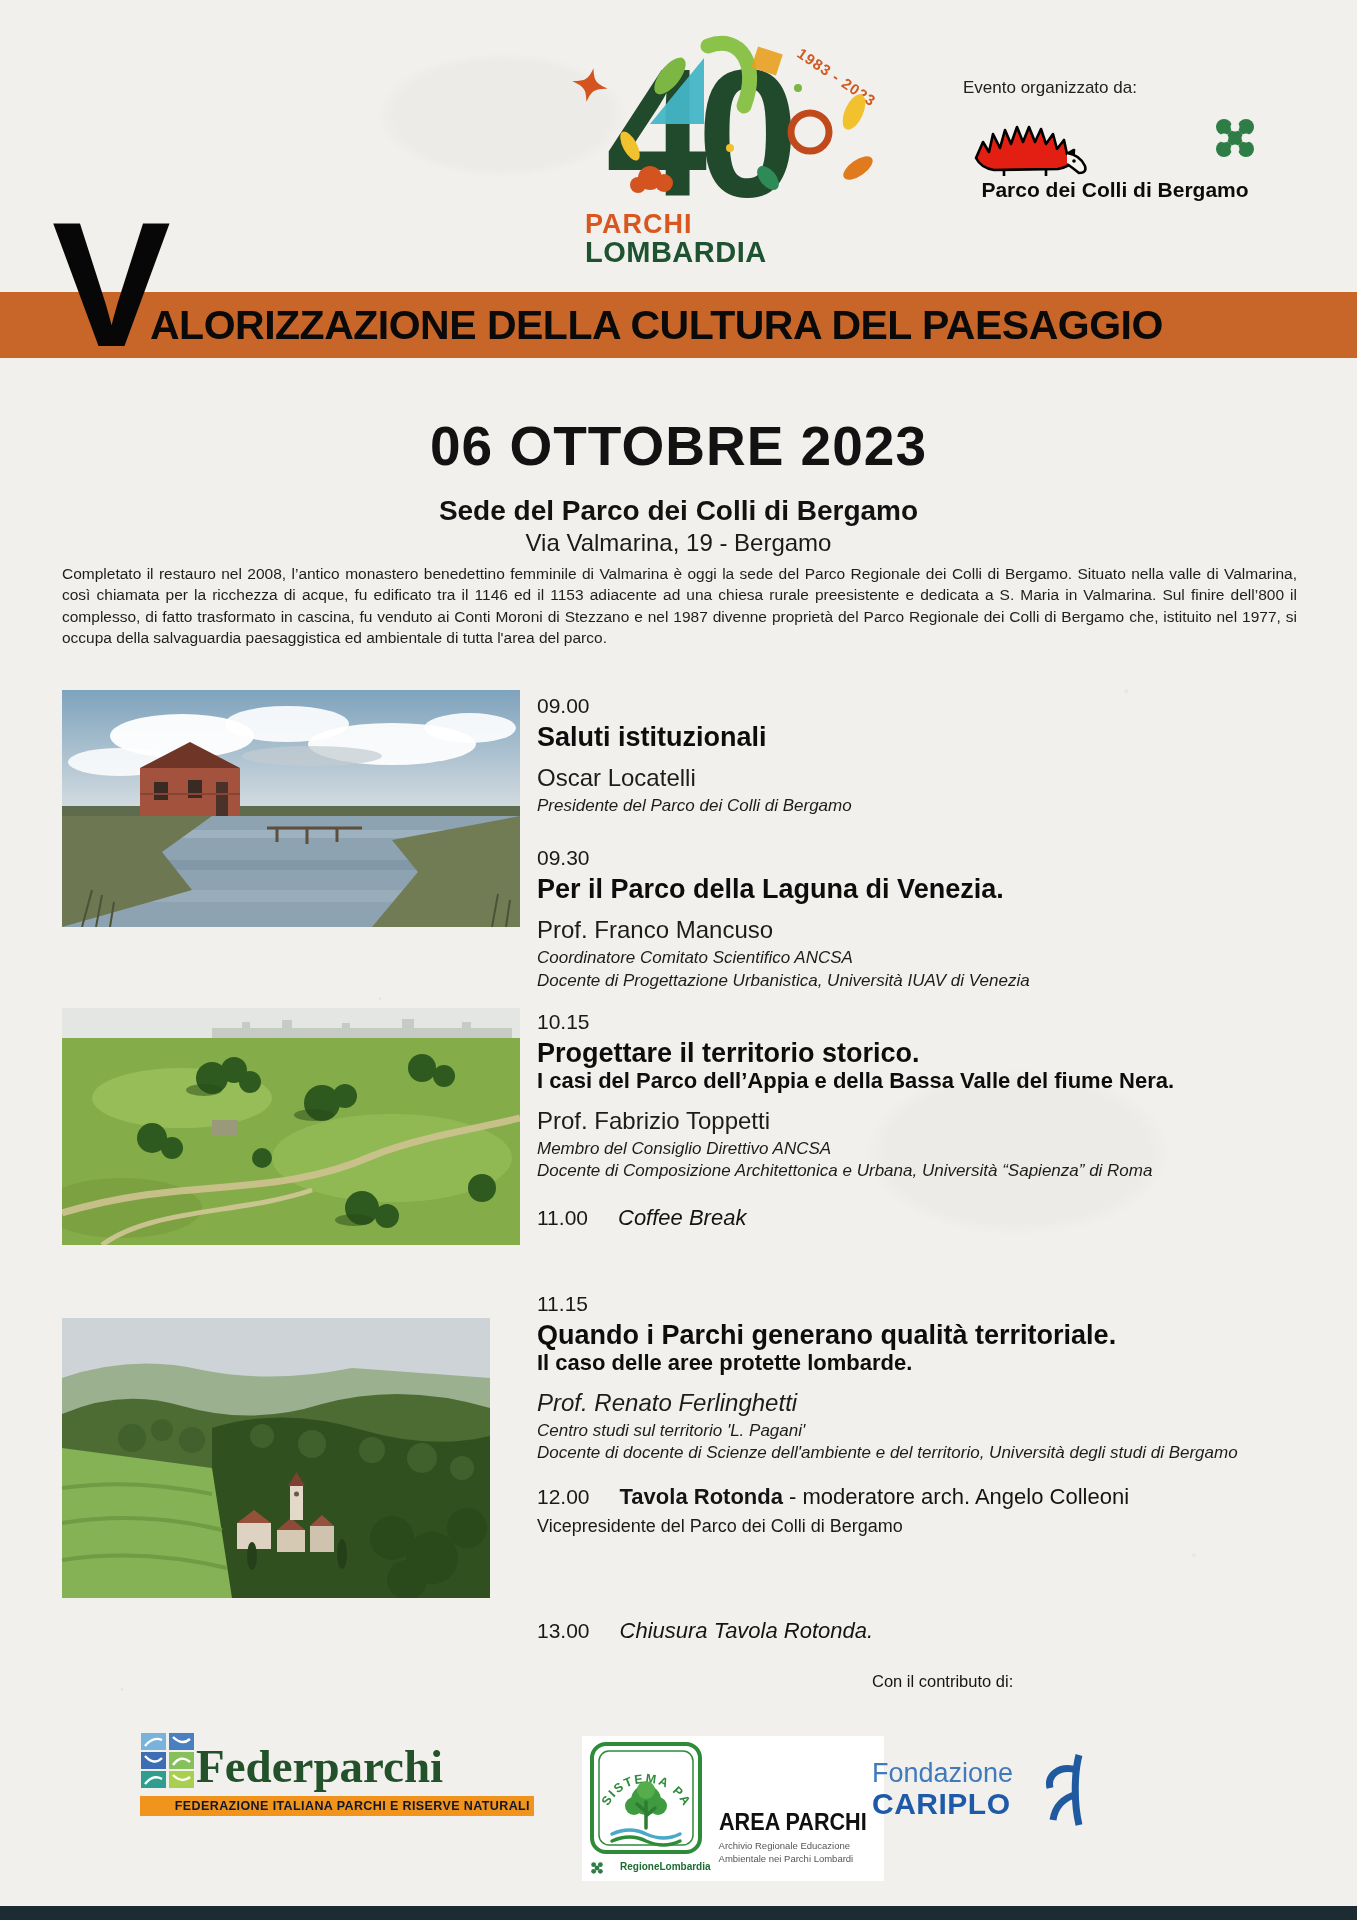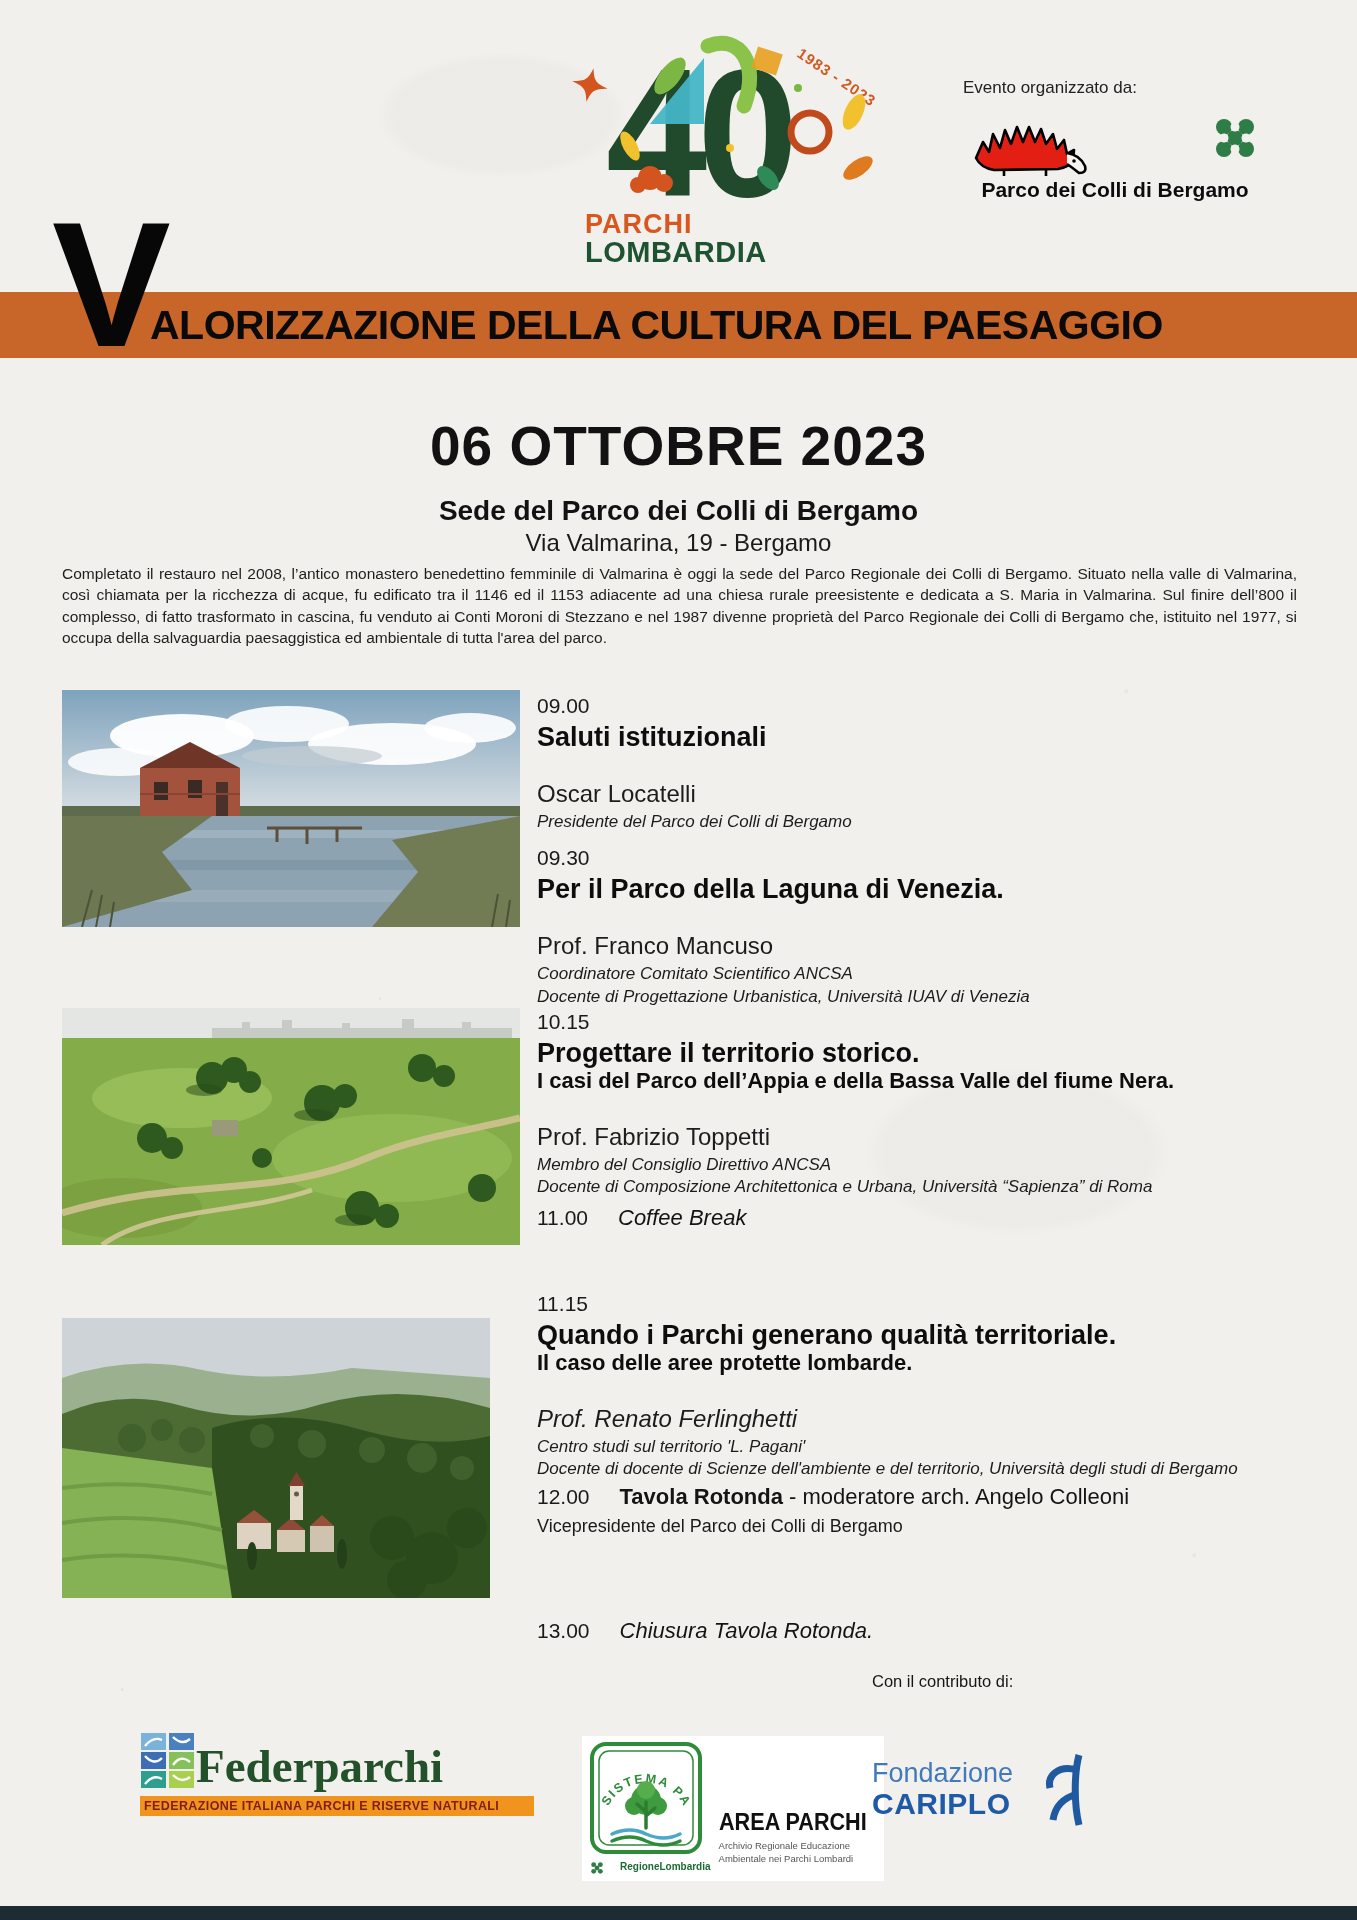--- a/index.html
+++ b/index.html
@@ -45,37 +45,37 @@
          text-align:justify;color:#1e1e1e;}
 
   
   .photo{display:block;}
 
   
   .sch{width:708px;color:#141414;}
   .sch .time{font-size:21px;color:#1a1a1a;}
   .sch .title{font-size:27px;font-weight:800;line-height:1.12;margin-top:4px;color:#0d0d0d;}
   .sch .subtitle{font-size:22px;font-weight:800;line-height:1.2;color:#0d0d0d;}
-  .sch .speaker{font-size:24px;margin-top:28px;color:#1c1c1c;}
+  .sch .speaker{font-size:24px;margin-top:12px;color:#1c1c1c;}
   .sch .speaker.it{font-style:italic;}
   .sch .role{font-size:17px;font-style:italic;line-height:1.32;color:#1c1c1c;}
   .sch .role.first{margin-top:3px;}
   .inline-item{font-size:21px;white-space:nowrap;}
   .inline-item .txt{margin-left:30px;font-size:22px;}
   .inline-item .italic{font-style:italic;}
   .inline-item b{font-size:22px;font-weight:800;}
   .tr-note{width:708px;text-align:left;font-size:18px;color:#1a1a1a;margin-top:6px;}
 
   
   .fed{left:140px;top:1732px;width:394px;}
   .fed-row{display:flex;align-items:flex-end;}
   .fed-name{font-family:"Liberation Serif","DejaVu Serif",serif;font-size:47px;font-weight:700;
             color:#23512a;margin-left:0;line-height:1;}
-  .fed-bar{margin-top:6px;background:#f0941e;color:#7f1d1d;font-size:12.5px;font-weight:700;
-           letter-spacing:.4px;text-align:left;padding:3px 4px;white-space:nowrap;}
+  .fed-bar{margin-top:6px;background:#f0941e;color:#0f172a;font-size:12.5px;font-weight:700;
+           letter-spacing:.4px;text-align:right;padding:3px 4px;white-space:nowrap;}
   .sistema-card{left:582px;top:1736px;background:#fff;padding:6px 8px;display:flex;gap:8px;align-items:flex-end;}
   .region-row{display:flex;align-items:flex-start;gap:16px;margin-top:3px;}
   .region-label{font-size:10px;font-weight:700;color:#1d6b33;}
   .areaparchi-name{font-size:23px;font-weight:800;color:#101010;transform:scaleX(.94);transform-origin:left;white-space:nowrap;}
   .areaparchi-sub{font-size:9.5px;color:#555;line-height:1.3;margin-top:4px;}
   .contrib-label{left:872px;top:1672px;font-size:16.5px;color:#161616;}
   .cariplo{left:872px;top:1752px;display:flex;align-items:center;}
   .cariplo-line1{font-size:27px;color:#4179bd;line-height:1.08;}
   .cariplo-line2{font-size:30px;font-weight:800;color:#1e5aa8;letter-spacing:.5px;line-height:1.08;}
 

